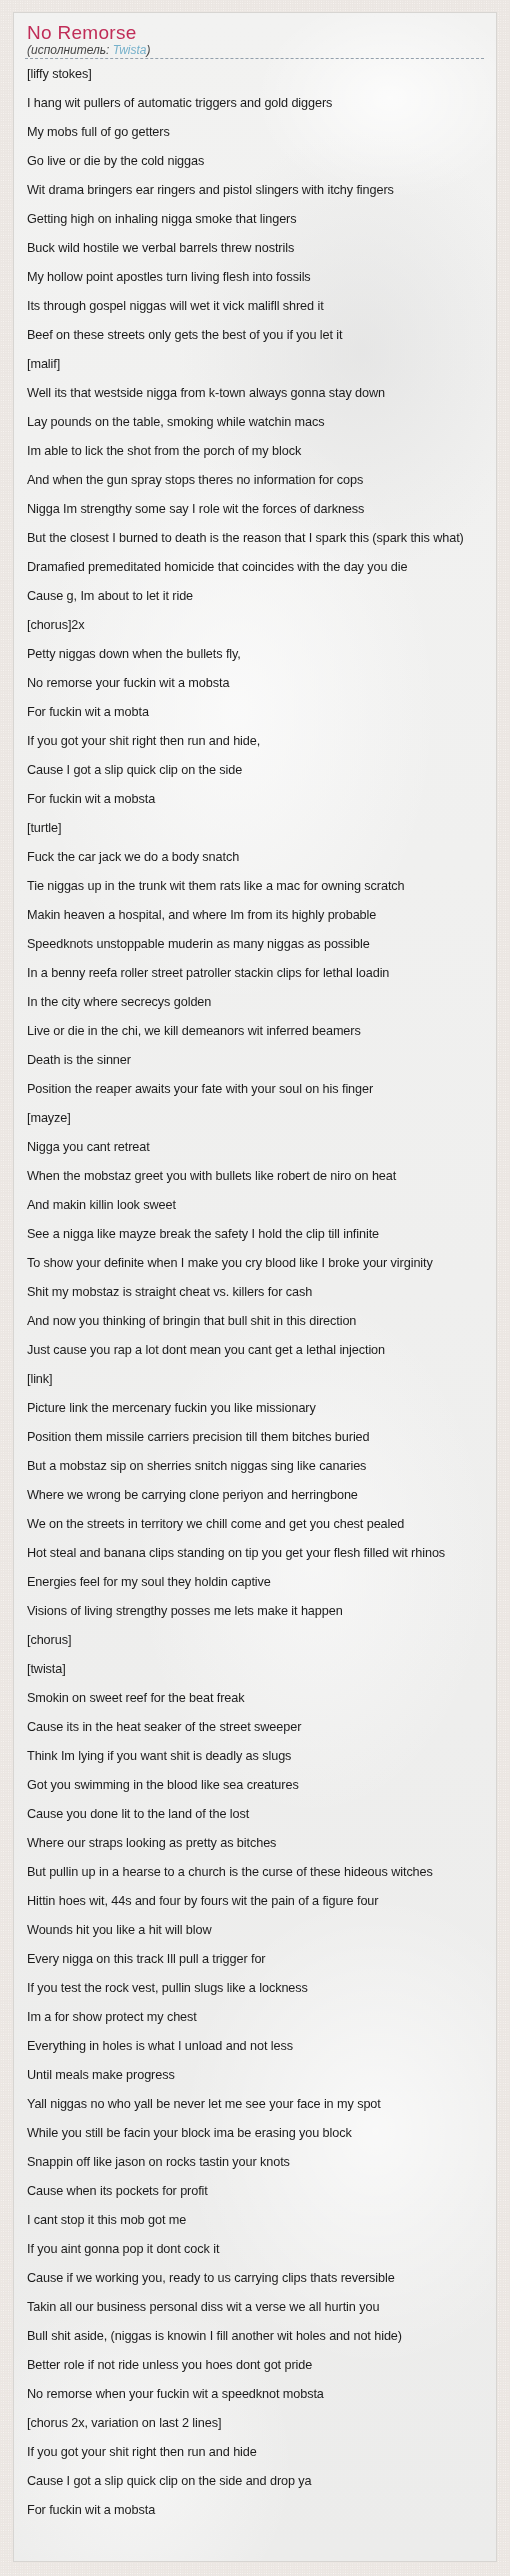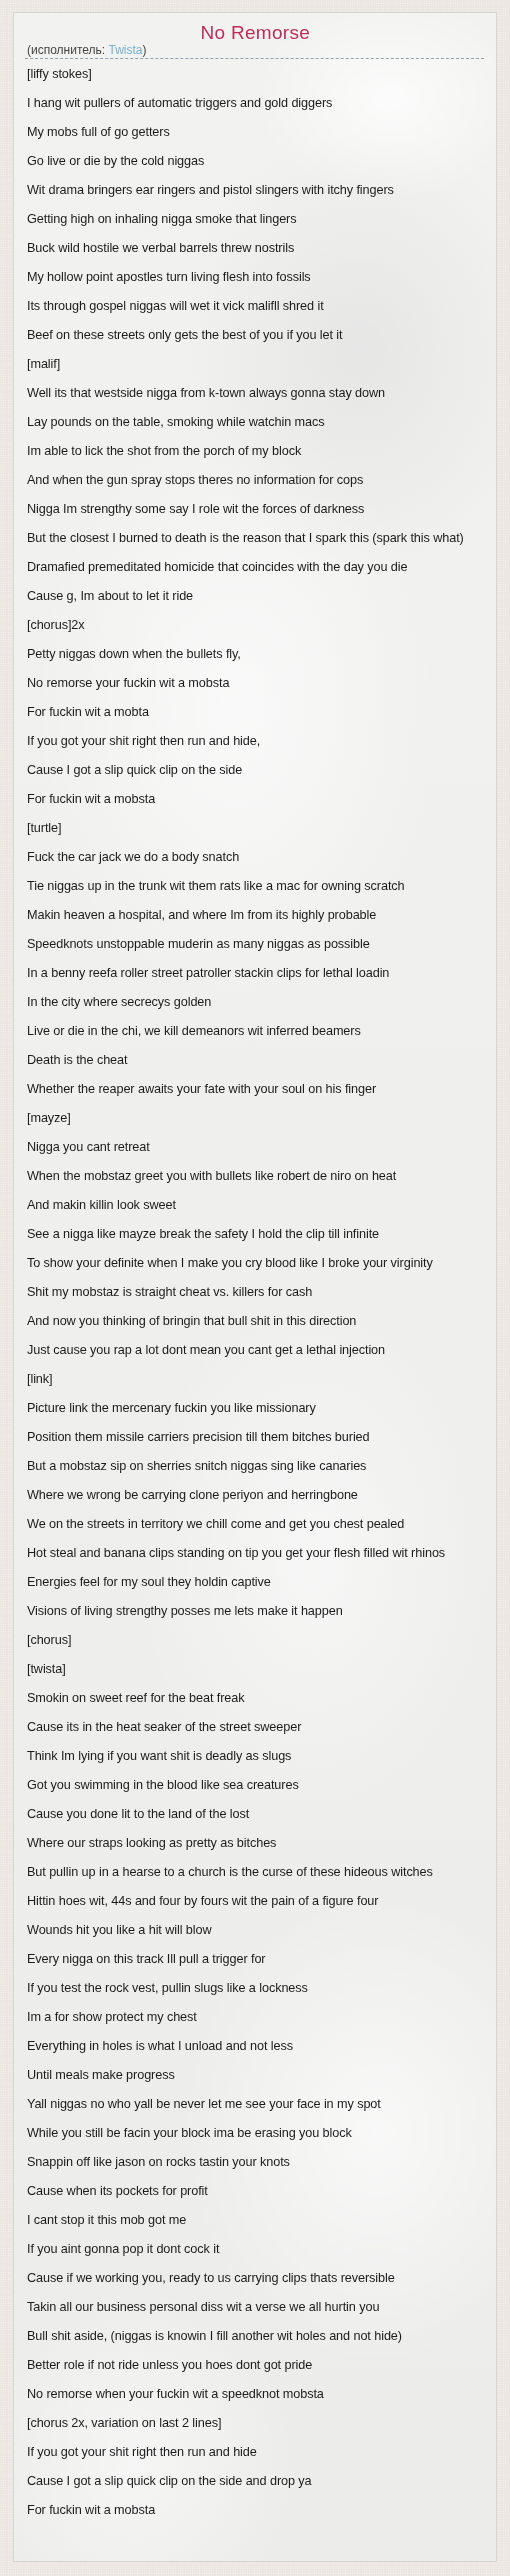--- a/index.html
+++ b/index.html
@@ -42,26 +42,26 @@
       linear-gradient(#f2f2f1, #ececeb);
   }
   .header { padding: 8.5px 12.7px 0 12.7px; }
   .title {
     margin: 0;
     font-size: 19px;
     line-height: 22px;
     font-weight: 400;
     letter-spacing: 0.3px;
     color: var(--title_color);
-    text-align: center;
   }
   .artist-line {
     font-size: 12px;
     line-height: 13.3px;
     color: var(--artist_text);
+    font-style: italic;
   }
   .artist-link {
     color: var(--artist_link);
     text-decoration: none;
     cursor: pointer;
   }
   .separator {
     margin: 1.2px 12.7px 0 10.3px;
     height: 0;
     border-bottom: 0.6px dashed var(--separator_color);
@@ -114,22 +114,22 @@
       <div class="line">Cause I got a slip quick clip on the side</div>
       <div class="line">For fuckin wit a mobsta</div>
       <div class="line">[turtle]</div>
       <div class="line">Fuck the car jack we do a body snatch</div>
       <div class="line">Tie niggas up in the trunk wit them rats like a mac for owning scratch</div>
       <div class="line">Makin heaven a hospital, and where Im from its highly probable</div>
       <div class="line">Speedknots unstoppable muderin as many niggas as possible</div>
       <div class="line">In a benny reefa roller street patroller stackin clips for lethal loadin</div>
       <div class="line">In the city where secrecys golden</div>
       <div class="line">Live or die in the chi, we kill demeanors wit inferred beamers</div>
-      <div class="line">Death is the cheat</div>
-      <div class="line">Whether the reaper awaits your fate with your soul on his finger</div>
+      <div class="line">Death is the sinner</div>
+      <div class="line">Position the reaper awaits your fate with your soul on his finger</div>
       <div class="line">[mayze]</div>
       <div class="line">Nigga you cant retreat</div>
       <div class="line">When the mobstaz greet you with bullets like robert de niro on heat</div>
       <div class="line">And makin killin look sweet</div>
       <div class="line">See a nigga like mayze break the safety I hold the clip till infinite</div>
       <div class="line">To show your definite when I make you cry blood like I broke your virginity</div>
       <div class="line">Shit my mobstaz is straight cheat vs. killers for cash</div>
       <div class="line">And now you thinking of bringin that bull shit in this direction</div>
       <div class="line">Just cause you rap a lot dont mean you cant get a lethal injection</div>
       <div class="line">[link]</div>

